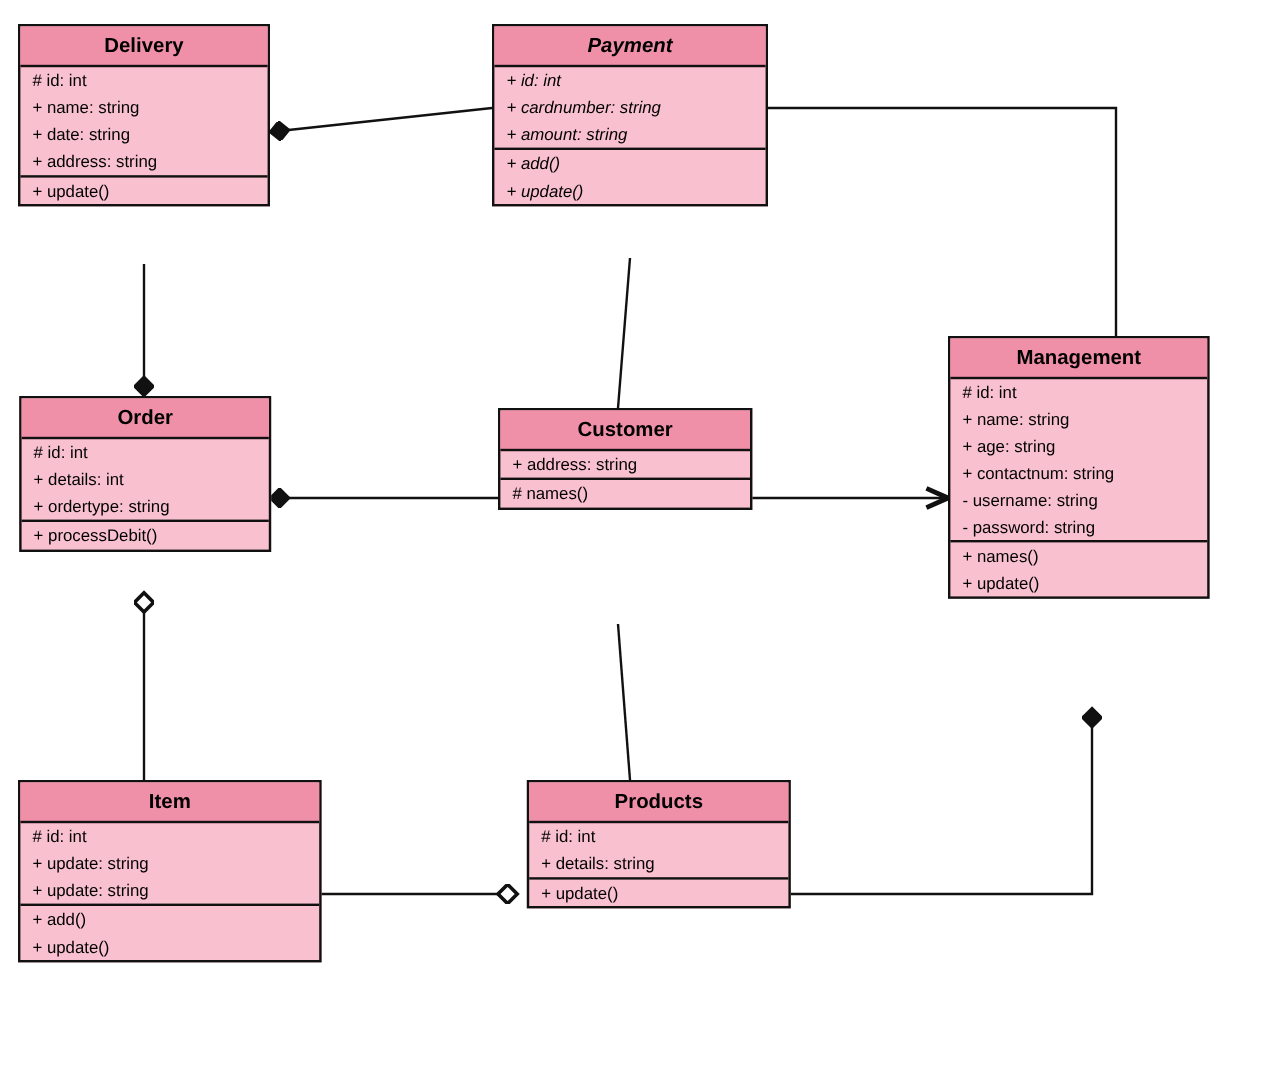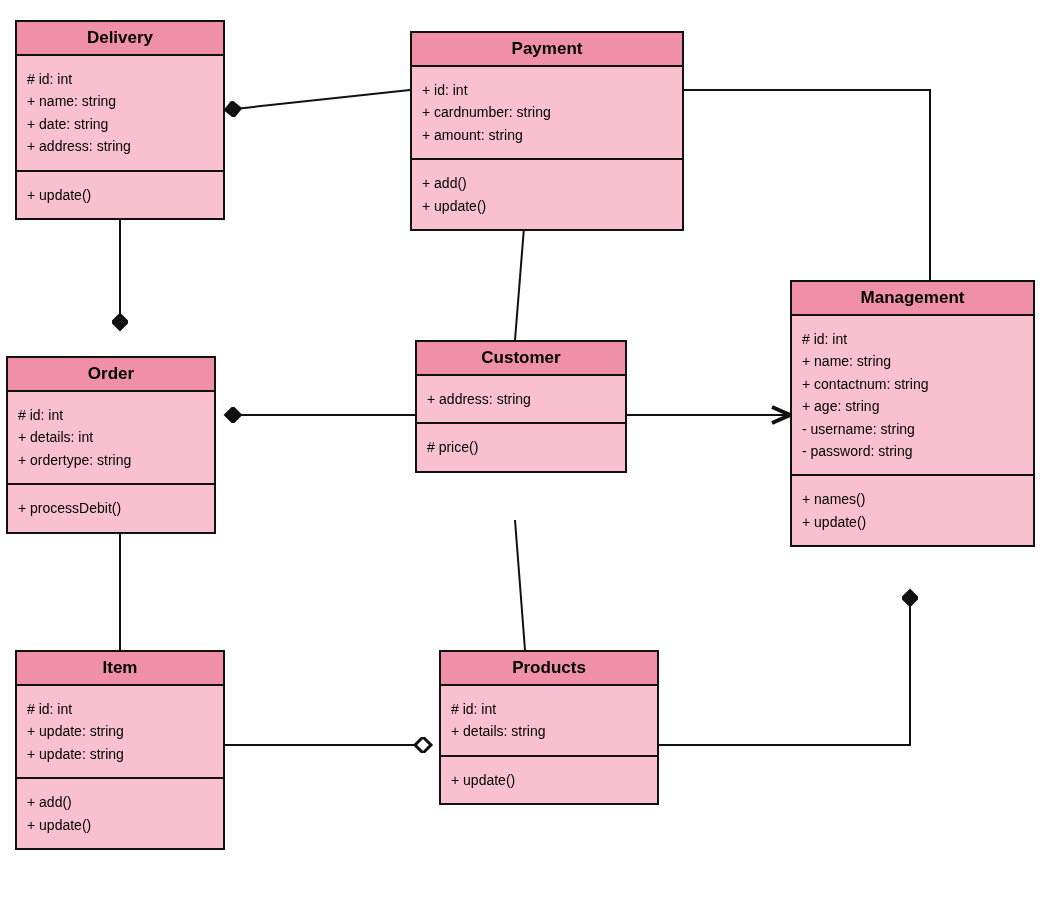--- a/index.html
+++ b/index.html
@@ -29,21 +29,21 @@
       background: #f090a8;
       border-bottom: 2px solid #111;
       padding: 6px 10px;
       text-align: center;
       font-weight: bold;
       font-size: 17px;
     }
 
     .uml-class-section {
       border-bottom: 2px solid #111;
-      padding: 12px 10px;
+      padding: 0 10px;
       font-size: 14px;
       line-height: 1.6;
     }
 
     .uml-class-section:last-child {
       border-bottom: none;
     }
 
     svg.connector-layer {
       position: absolute;
@@ -109,72 +109,72 @@
       <div># id: int</div>
       <div>+ name: string</div>
       <div>+ date: string</div>
       <div>+ address: string</div>
     </div>
     <div class="uml-class-section">
       <div>+ update()</div>
     </div>
   </div>
 
-  <div class="uml-class" style="left:410px; top:31px; width:274px;">
+  <div class="uml-class" style="left:410px; top:20px; width:230px;font-style:italic;">
     <div class="uml-class-header">Payment</div>
     <div class="uml-class-section">
       <div>+ id: int</div>
       <div>+ cardnumber: string</div>
       <div>+ amount: string</div>
     </div>
     <div class="uml-class-section">
       <div>+ add()</div>
       <div>+ update()</div>
     </div>
   </div>
 
-  <div class="uml-class" style="left:6px; top:330px; width:210px;margin-top:26px;">
+  <div class="uml-class" style="left:16px; top:330px; width:210px;">
     <div class="uml-class-header">Order</div>
     <div class="uml-class-section">
       <div># id: int</div>
       <div>+ details: int</div>
       <div>+ ordertype: string</div>
     </div>
     <div class="uml-class-section">
       <div>+ processDebit()</div>
     </div>
   </div>
 
   <div class="uml-class" style="left:415px; top:340px; width:212px;">
     <div class="uml-class-header">Customer</div>
     <div class="uml-class-section">
       <div>+ address: string</div>
     </div>
     <div class="uml-class-section">
-      <div># price()</div>
+      <div># names()</div>
     </div>
   </div>
 
-  <div class="uml-class" style="left:790px; top:280px; width:245px;">
+  <div class="uml-class" style="left:790px; top:280px; width:218px;">
     <div class="uml-class-header">Management</div>
     <div class="uml-class-section">
       <div># id: int</div>
       <div>+ name: string</div>
+      <div>+ age: string</div>
       <div>+ contactnum: string</div>
-      <div>+ age: string</div>
       <div>- username: string</div>
       <div>- password: string</div>
     </div>
     <div class="uml-class-section">
       <div>+ names()</div>
       <div>+ update()</div>
     </div>
   </div>
 
-  <div class="uml-class" style="left:15px; top:650px; width:210px;">
+  <div class="uml-class" style="left:15px; top:650px; width:253px;">
     <div class="uml-class-header">Item</div>
     <div class="uml-class-section">
       <div># id: int</div>
       <div>+ update: string</div>
       <div>+ update: string</div>
     </div>
     <div class="uml-class-section">
       <div>+ add()</div>
       <div>+ update()</div>
     </div>

